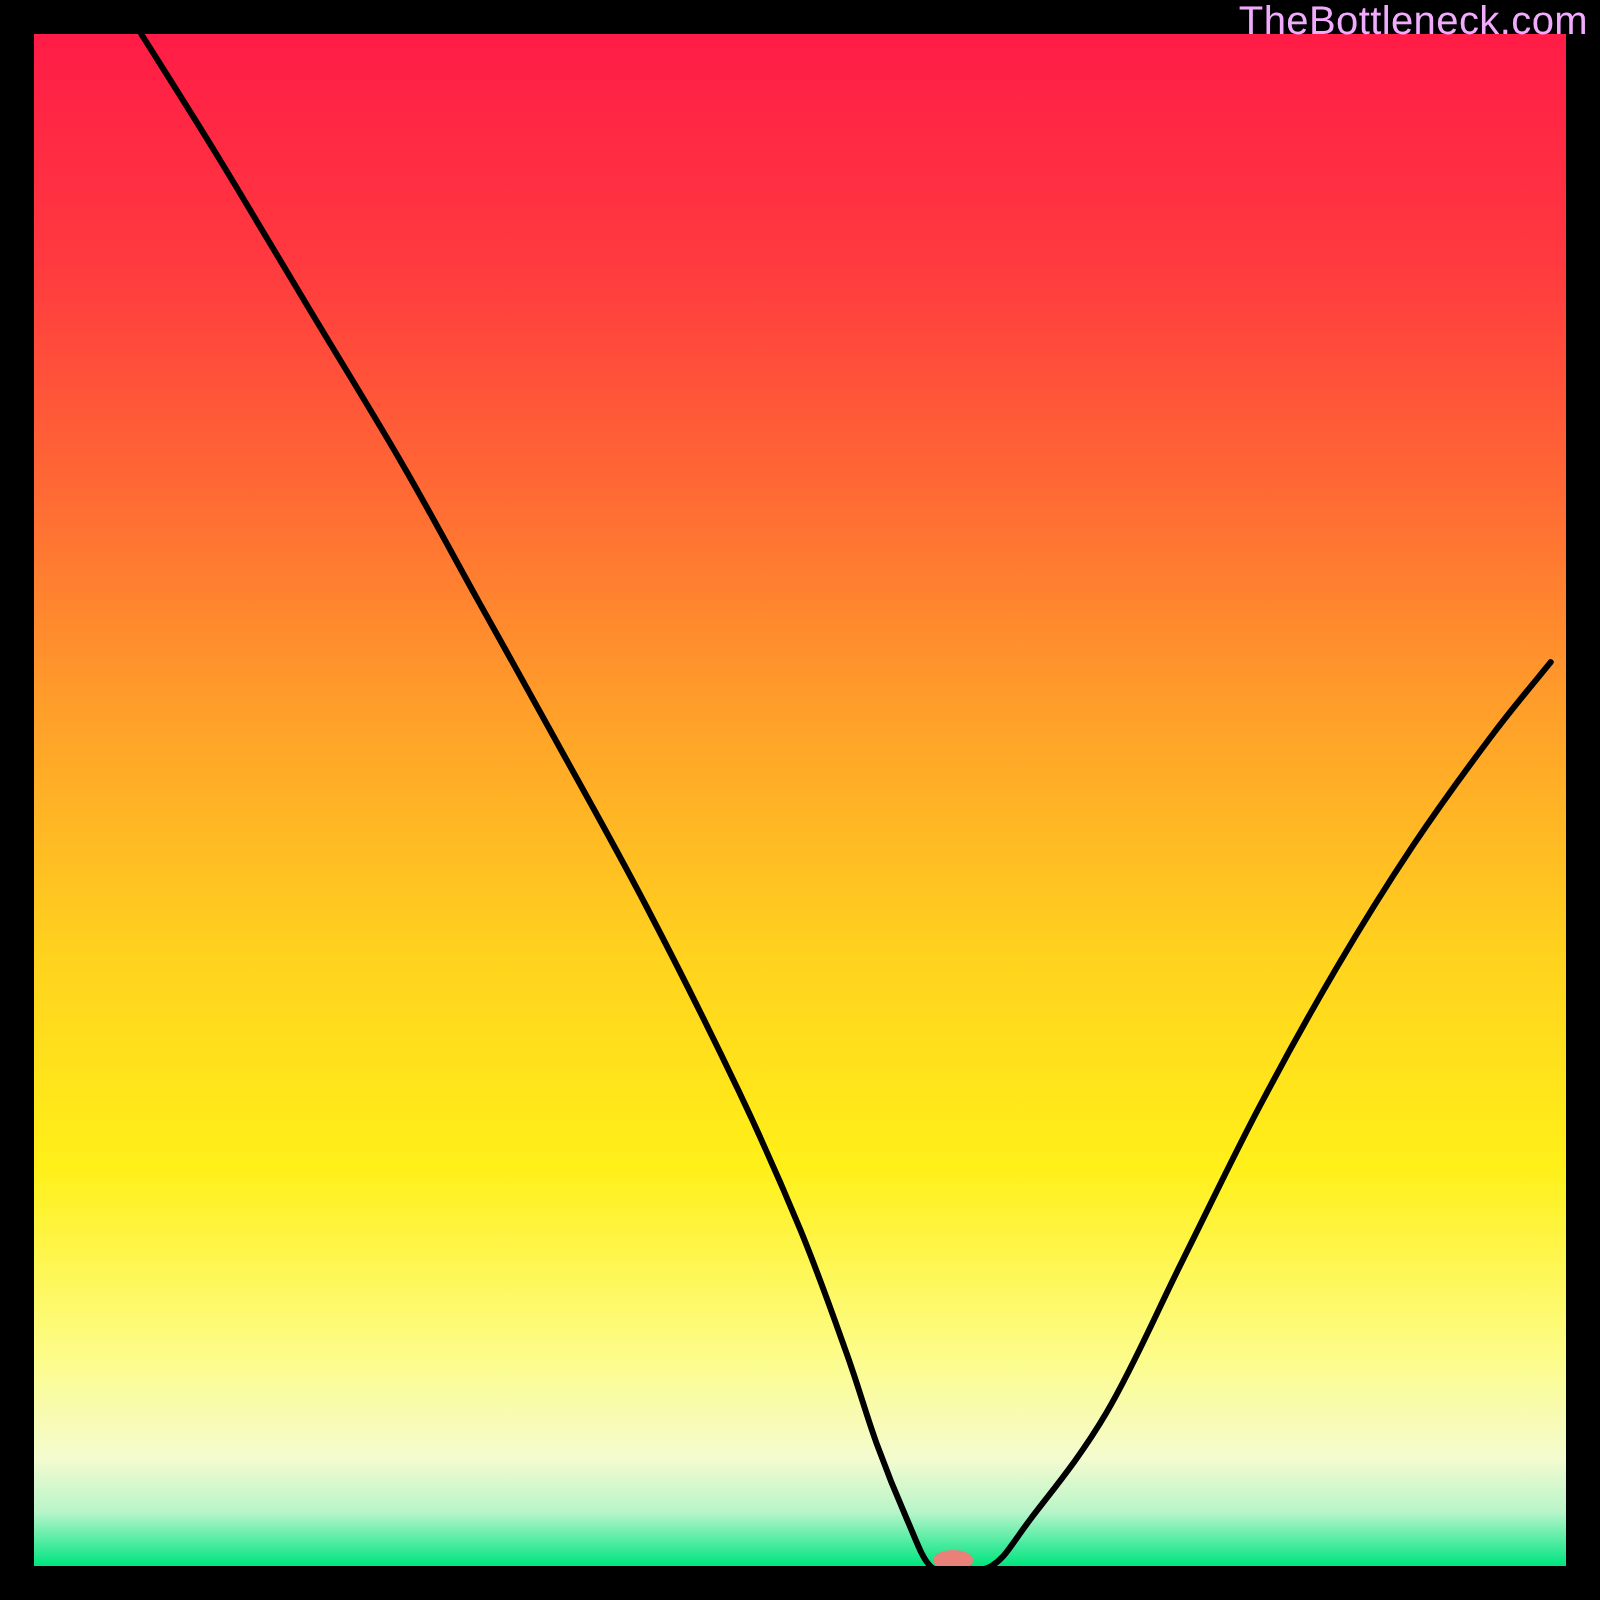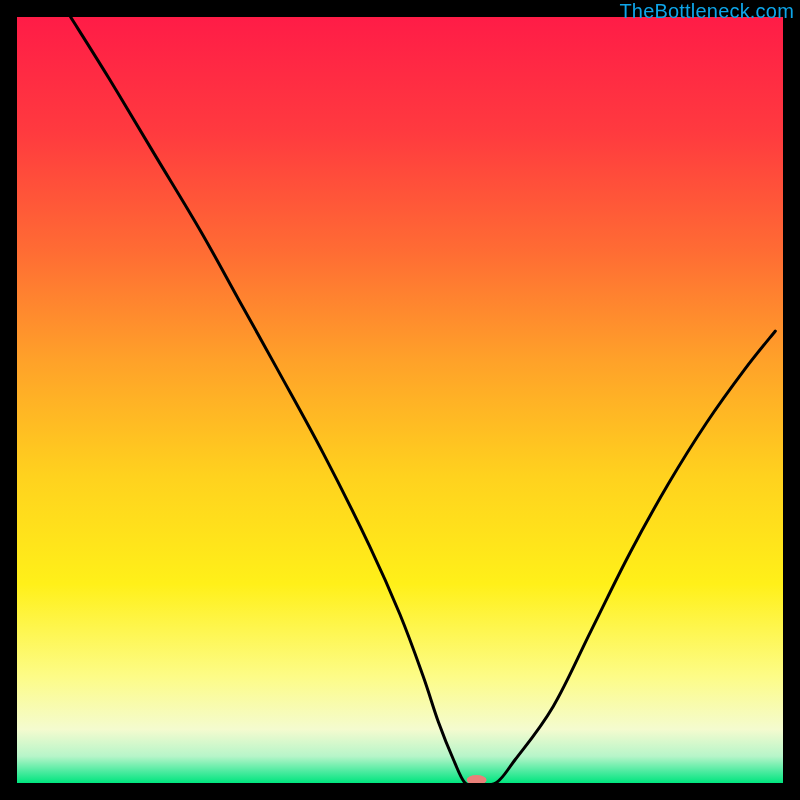--- a/index.html
+++ b/index.html
@@ -21,21 +21,21 @@
     position: absolute;
     left: 17px;
     top: 17px;
     width: 766px;
     height: 766px;
   }
   .attribution {
     position: absolute;
     top: 0px;
     right: 6px;
-    color: #0ea5e9;
+    color: #f0abfc;
     font-size: 20px;
     font-weight: 400;
     letter-spacing: 0.2px;
   }
 </style>
 </head>
 <body>
 
 <div class="stage">
   <svg class="plot" viewBox="0 0 766 766" preserveAspectRatio="none">

